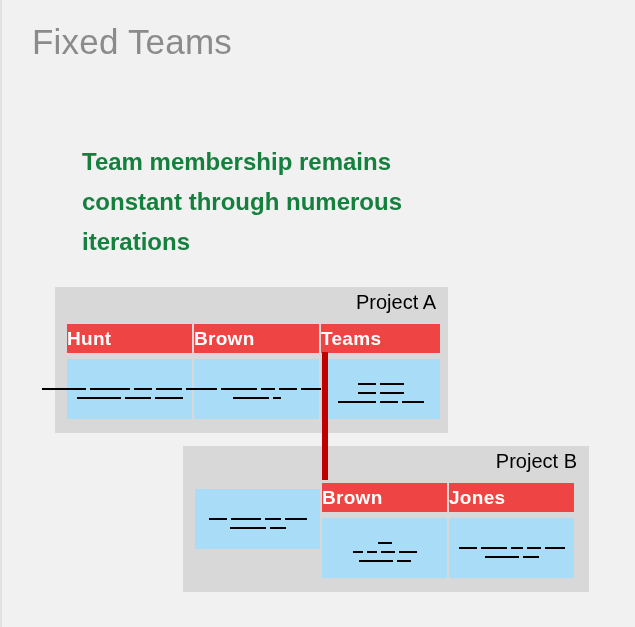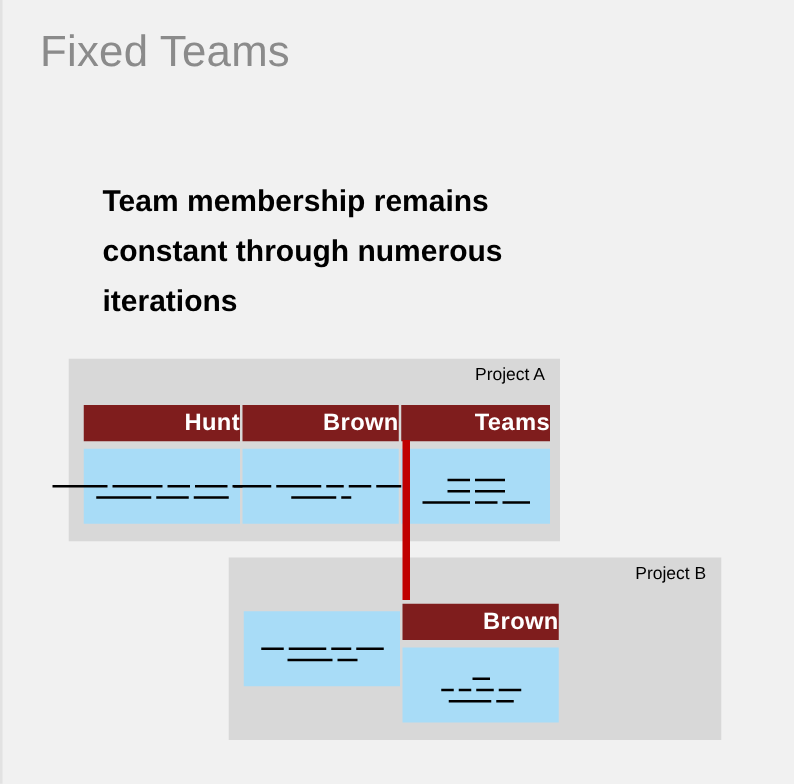--- a/index.html
+++ b/index.html
@@ -34,64 +34,65 @@
     white-space: nowrap;
   }
   .callout {
     position: absolute;
     left: 80px;
     top: 142px;
     width: 380px;
     font-size: 24px;
     line-height: 40px;
     font-weight: bold;
-    color: #000000;
+    color: #15803d;
   }
   .project-panel {
     position: absolute;
     background: #d8d8d8;
   }
   #panel-a {
     left: 53px;
     top: 287px;
     width: 393px;
     height: 146px;
   }
   #panel-b {
     left: 181px;
     top: 446px;
     width: 394px;
     height: 146px;
+    padding-left: 12px;
   }
   .project-label {
     position: absolute;
     right: 12px;
     top: 4px;
-    font-size: 14px;
+    font-size: 20px;
     color: #000000;
     white-space: nowrap;
   }
   .cards-row {
     position: absolute;
     left: 12px;
     top: 37px;
     right: 8px;
     display: flex;
     gap: 2px;
   }
   .member-card {
     width: 125px;
     position: relative;
   }
   .member-name {
-    background: #7f1d1d;
+    background: #ef4444;
     color: #ffffff;
     font-size: 19px;
     font-weight: bold;
-    text-align: right;
+    text-align: left;
     height: 29px;
     line-height: 29px;
     letter-spacing: 0.3px;
   }
   .member-body {
     margin-top: 6px;
     background: #a8dcf7;
     height: 60px;
     display: flex;
     flex-direction: column;
@@ -213,18 +214,34 @@
               <span class="dash" style="width: 10px;"></span>
               <span class="dash" style="width: 14px;"></span>
               <span class="dash" style="width: 18px;"></span>
             </div>
             <div class="scribble-line">
               <span class="dash" style="width: 34px;"></span>
               <span class="dash" style="width: 14px;"></span>
             </div>
           </div>
         </div>
+        <div class="member-card">
+          <div class="member-name">Jones</div>
+          <div class="member-body">
+            <div class="scribble-line">
+              <span class="dash" style="width: 18px;"></span>
+              <span class="dash" style="width: 26px;"></span>
+              <span class="dash" style="width: 12px;"></span>
+              <span class="dash" style="width: 14px;"></span>
+              <span class="dash" style="width: 20px;"></span>
+            </div>
+            <div class="scribble-line">
+              <span class="dash" style="width: 34px;"></span>
+              <span class="dash" style="width: 16px;"></span>
+            </div>
+          </div>
+        </div>
       </div>
   </div>
 
   <div class="connector"></div>
 
 </div>
 
 </body></html>

